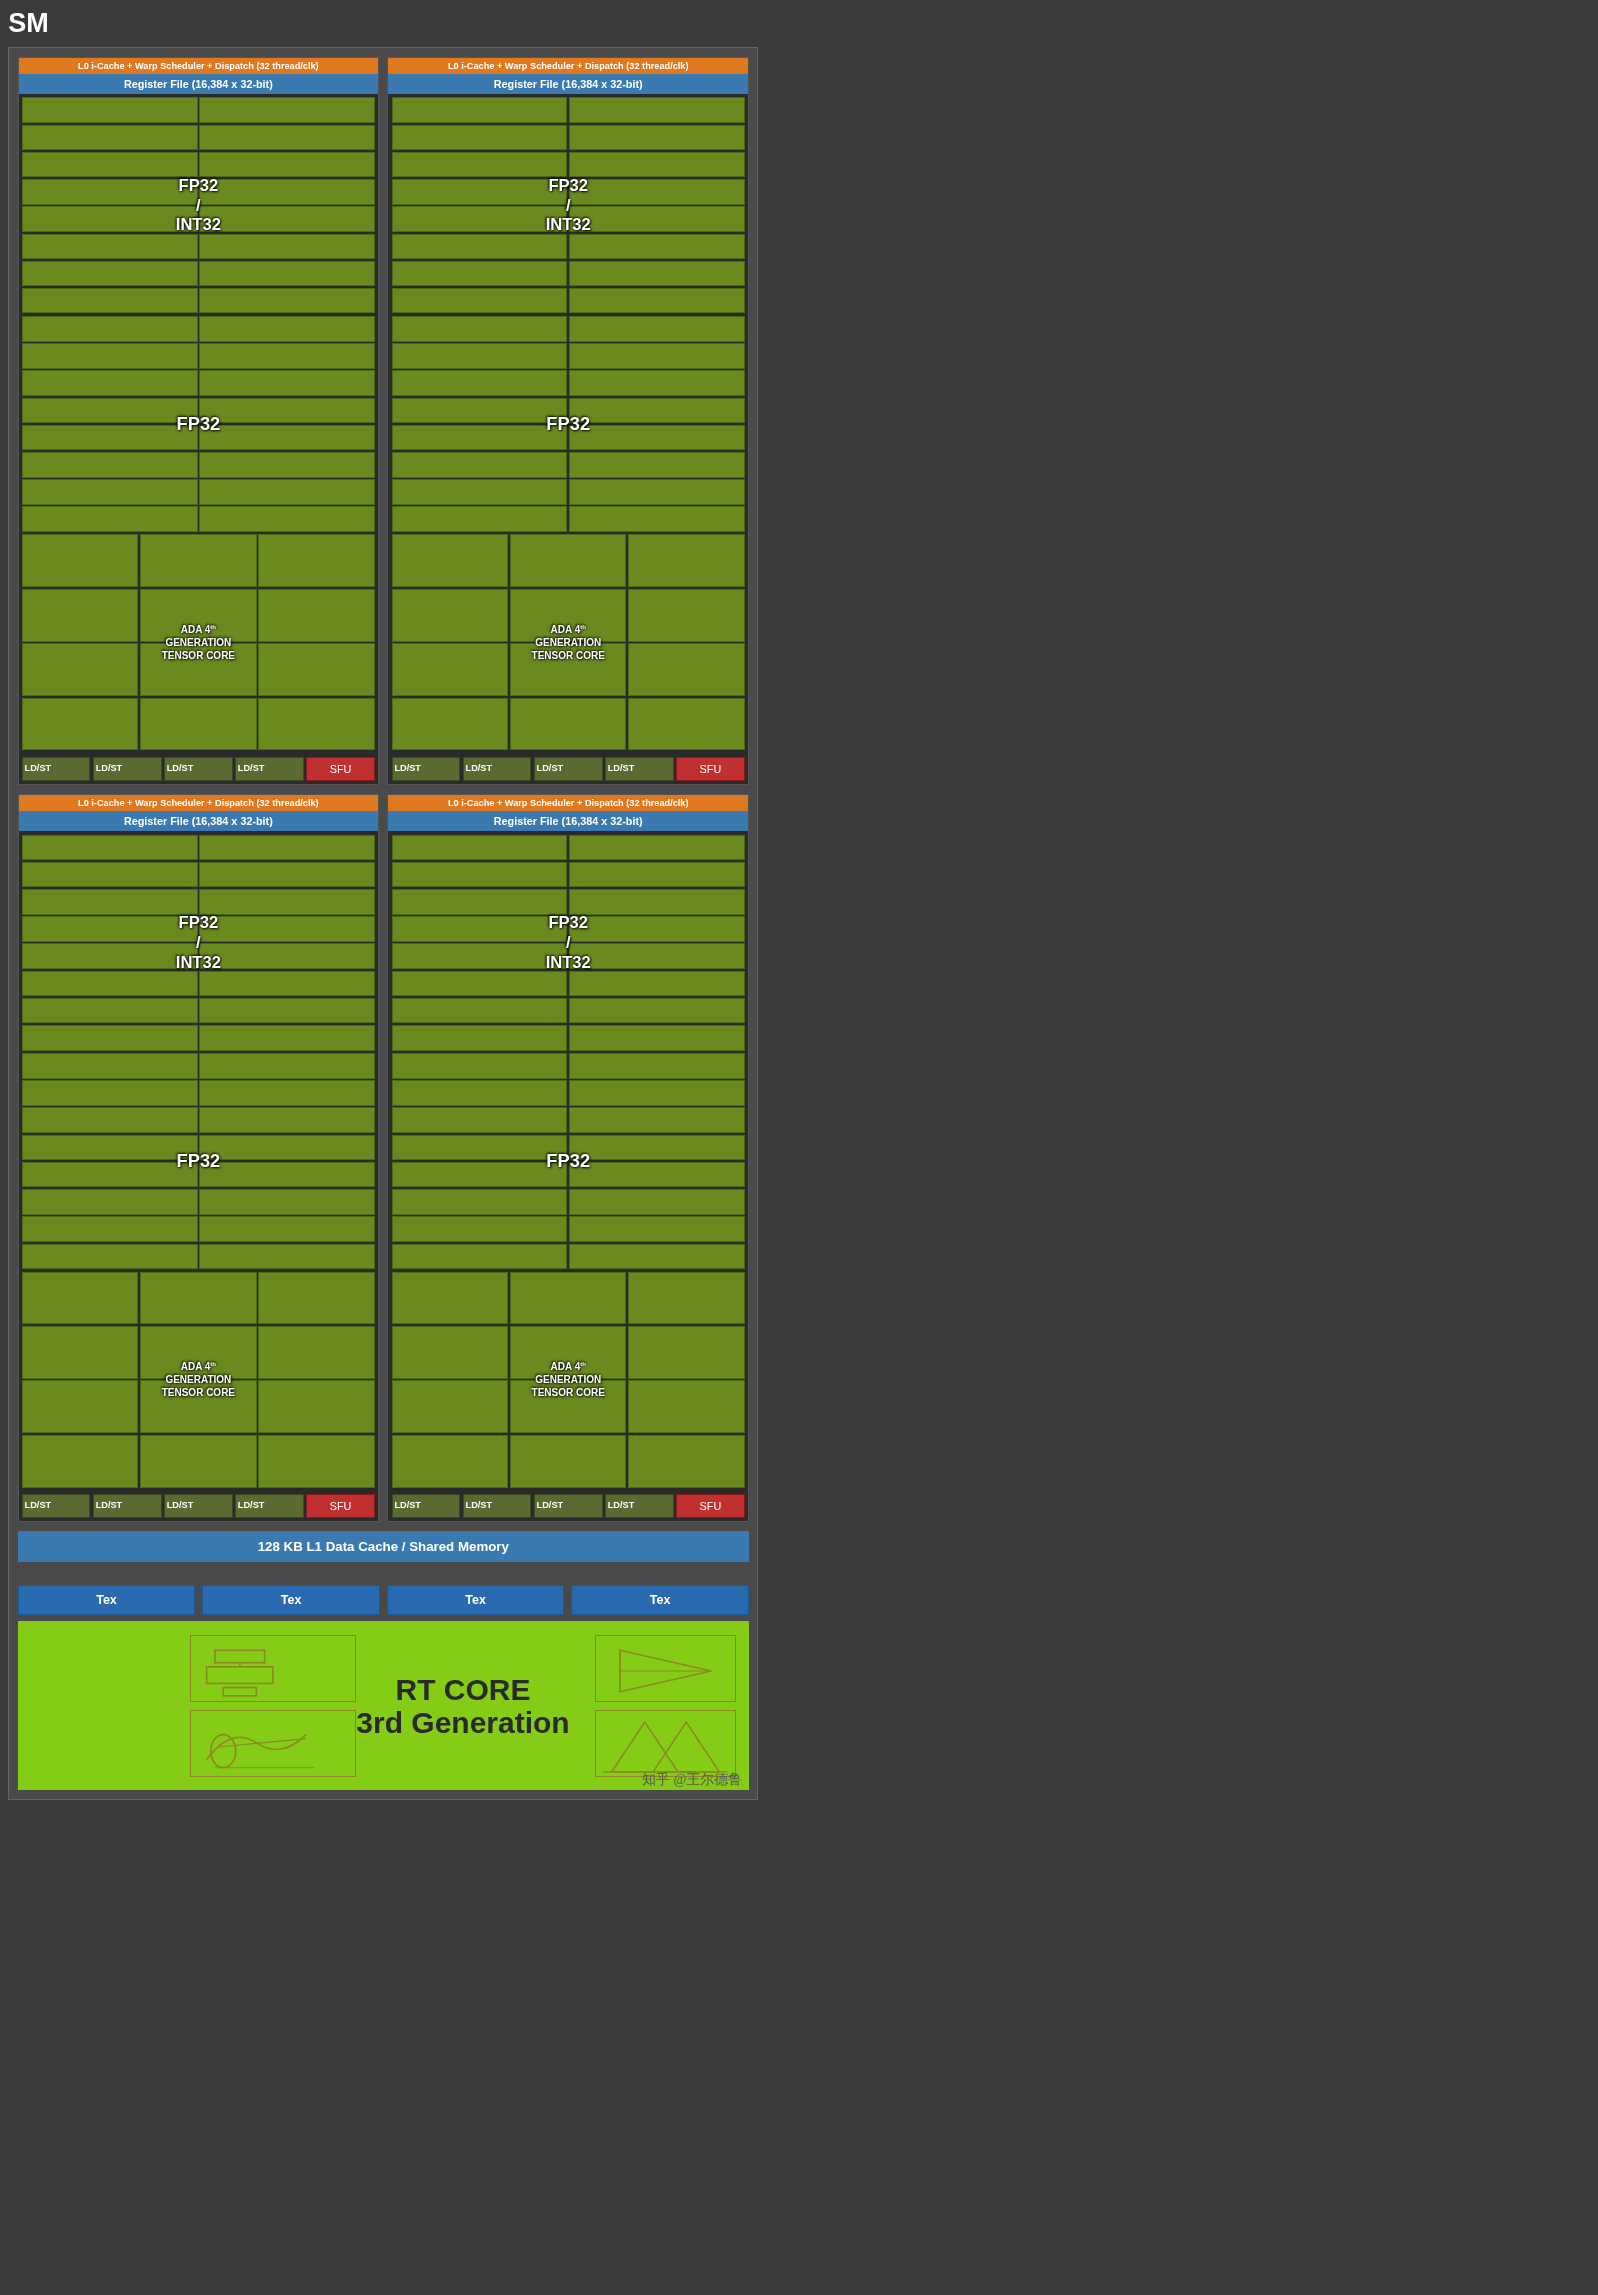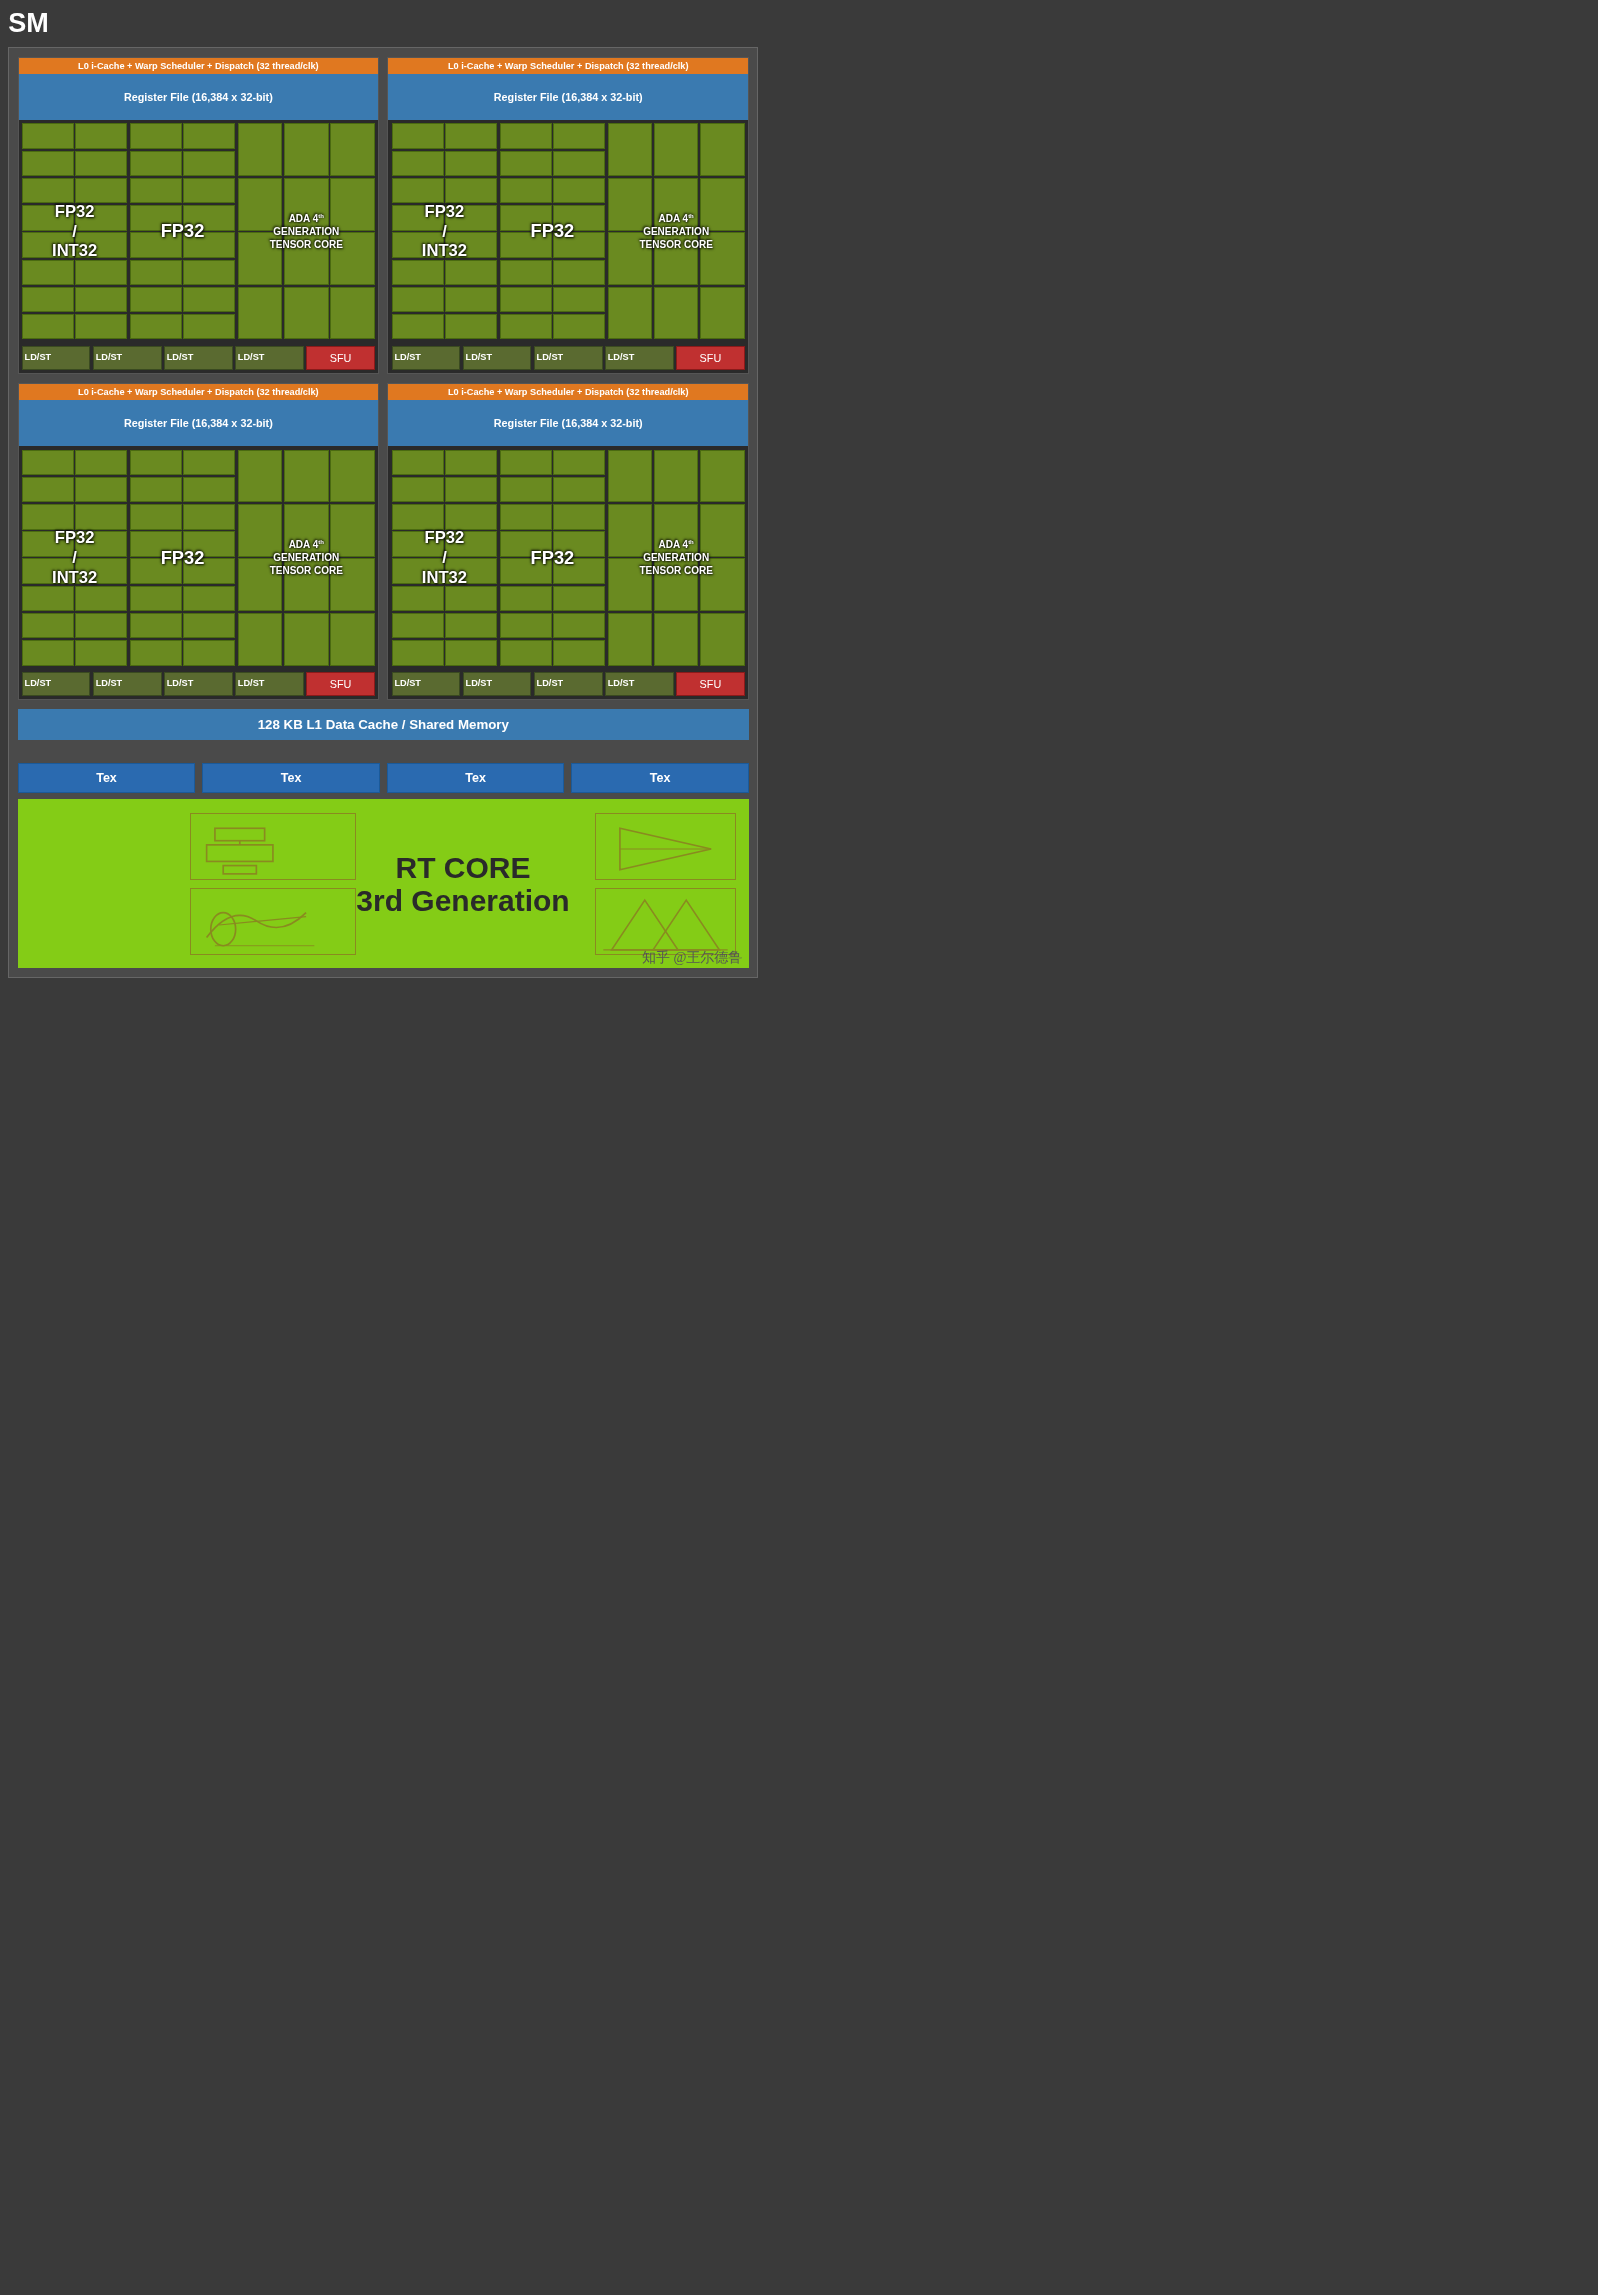--- a/index.html
+++ b/index.html
@@ -49,21 +49,21 @@
       text-align: center;
       padding: 3.3px 5px;
     }
 
     .register-file {
       background: #3a7ab0;
       color: white;
       font-size: 10.8px;
       font-weight: bold;
       text-align: center;
-      padding: 17px;
+      padding: 4px;
     }
 
     .bottom-row {
       display: grid;
       grid-template-columns: repeat(4, 1fr) 1fr;
       gap: 2.5px;
       padding: 3.3px;
       background: #2a2a2a;
     }
 
@@ -161,21 +161,21 @@
       bottom: 1px;
       right: 6.7px;
       color: #555;
       font-size: 14px;
       font-family: Liberation Serif, serif;
     }
 
     
     .compute-block {
       display: flex;
-      flex-direction: row;
+      flex-direction: column;
       gap: 2.5px;
       padding: 3.3px;
       flex: 1;
     }
 
     .col-wrapper {
       position: relative;
       flex: 1;
     }
 

